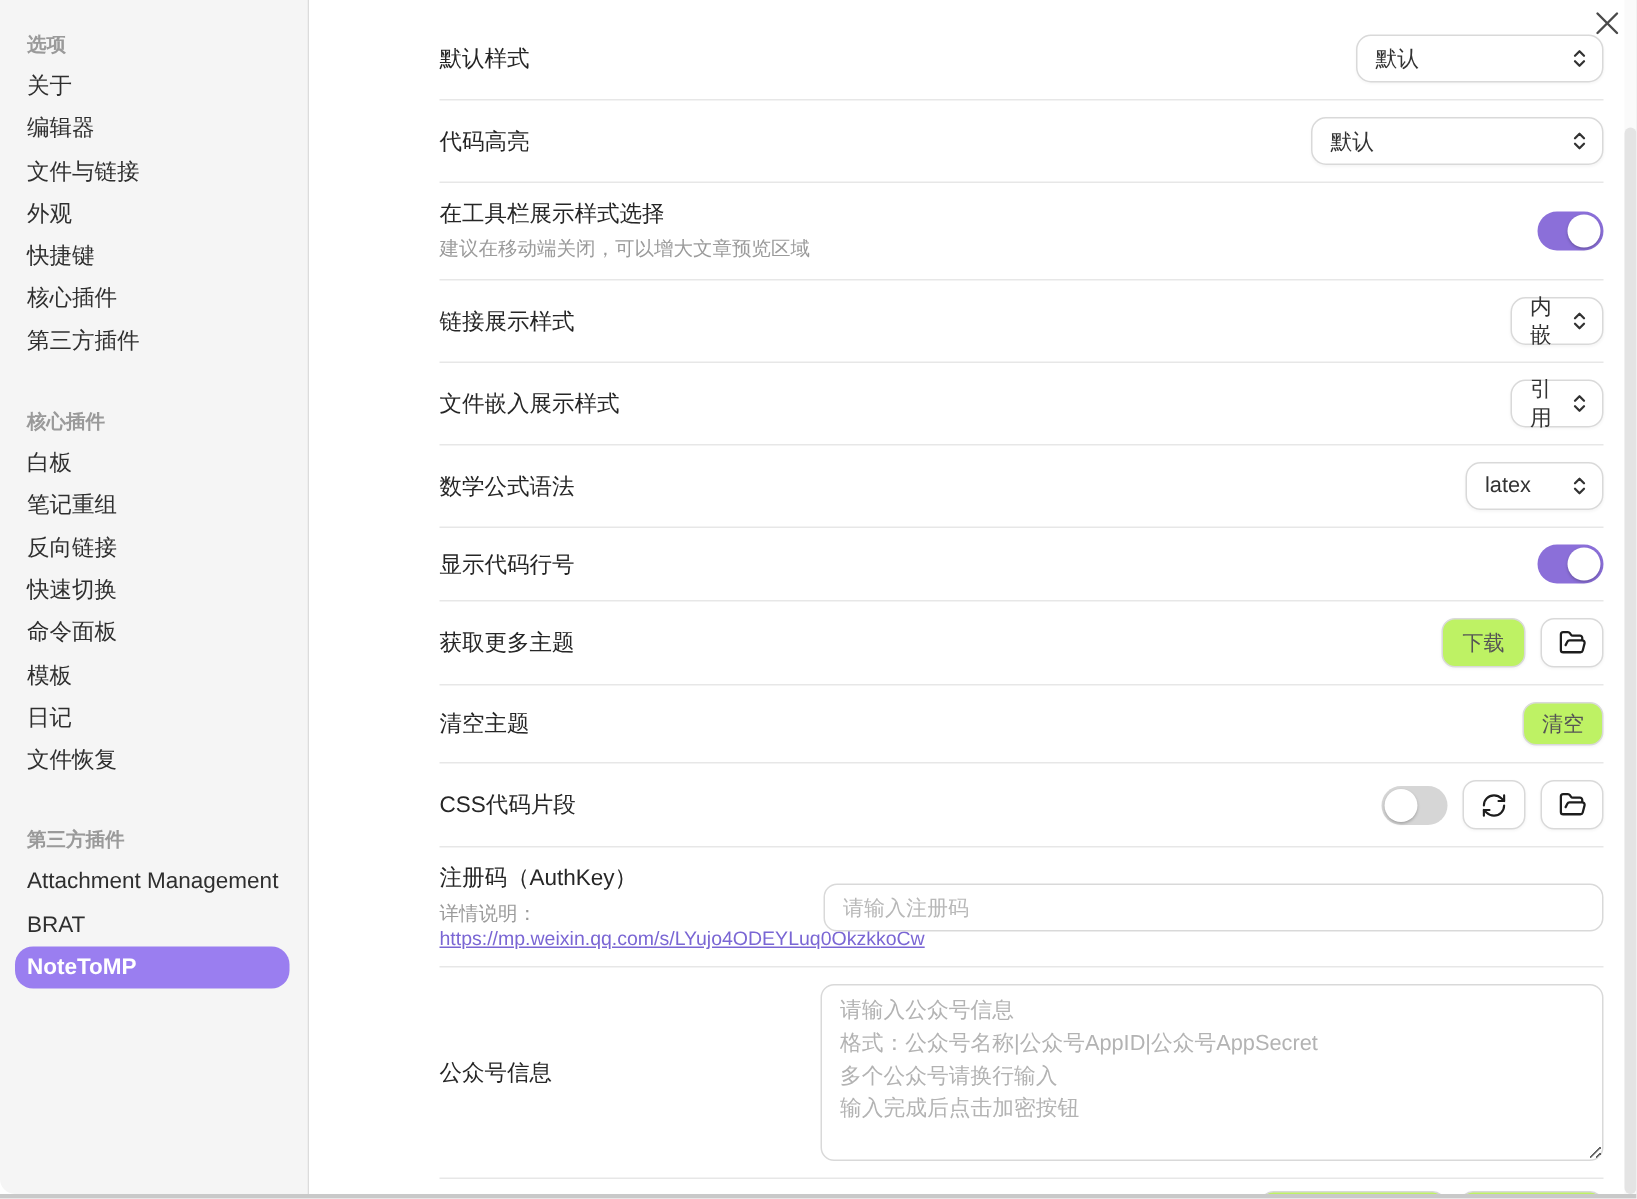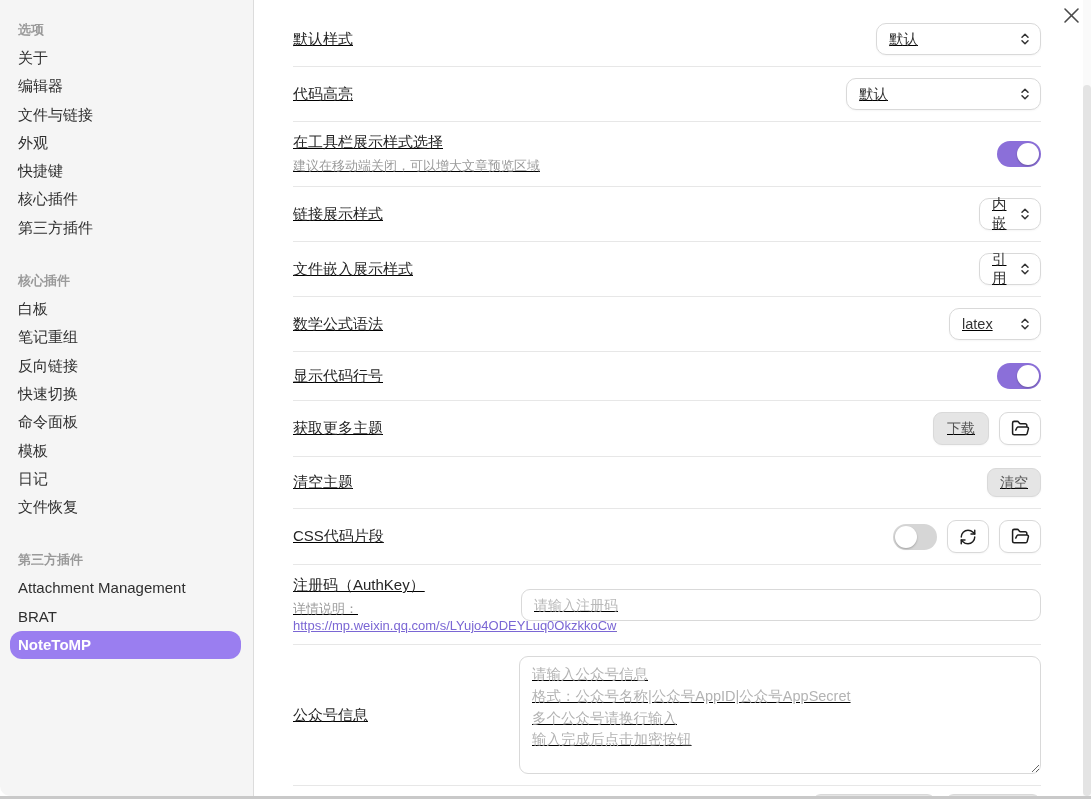--- a/index.html
+++ b/index.html
@@ -5,21 +5,21 @@
   * { box-sizing: border-box; margin: 0; padding: 0; }
   html,body { background:#e8e8e8; }
   body { font-family: "Liberation Sans", "DejaVu Sans", sans-serif; }
   .app {
     position: relative; width: 1091px; height: 799px;
     background: #ffffff; overflow: hidden;
     border-bottom: 3px solid #c9c9c9;
   }
   
   .sidebar {
-    position: absolute; left: 0; top: 0; bottom: 0; width: 254px;
+    position: absolute; left: 0; top: 0; bottom: 0; width: 206px;
     background: #f5f5f5; border-right: 1px solid #dcdcdc;
     border-bottom-left-radius: 10px;
     padding: 16px 12px 0 18px;
   }
   .side-section { margin-bottom: 25px; list-style: none; }
   .side-header {
     height: 28px; line-height: 28px;
     font-size: 13px; font-weight: 700; color: #9a9a9a;
   }
   .side-item {
@@ -27,22 +27,21 @@
     font-size: 15px; color: #2f2f2f; list-style: none;
     white-space: nowrap; cursor: default;
   }
   .side-item.selected {
     background: #9a7ef0; color: #ffffff; font-weight: 700;
     border-radius: 12px; padding: 0 8px; margin-left: -8px;
   }
   
   .content {
     position: absolute; left: 248px; right: 0; top: 0; bottom: 0;
-    padding: 12px 50px 0 45px;
-    text-decoration: underline;
+    padding: 12px 22px 0 45px;
   }
   .row {
     display: flex; align-items: center; justify-content: space-between;
     padding: 11px 0; border-bottom: 1px solid #e7e7e7;
   }
   .row-info { flex: 1 1 auto; min-width: 0; }
   .row-name { font-size: 15px; color: #262626; }
   .row-desc { font-size: 13px; color: #9b9b9b; margin-top: 5px; }
   .row-desc a { color: #7a66d4; text-decoration: underline; }
   .controls { display: flex; align-items: center; gap: 10px; flex: 0 0 auto; }
@@ -65,21 +64,21 @@
   }
   .toggle.on { background: #8b6fd9; }
   .toggle .knob {
     position: absolute; top: 2px; left: 2px; width: 22px; height: 22px;
     border-radius: 50%; background: #fff;
     box-shadow: 0 1px 2px rgba(0,0,0,0.25);
   }
   .toggle.on .knob { left: auto; right: 2px; }
   
   .btn {
-    height: 33px; padding: 0 13px; background: #e5e5e5;
+    height: 33px; padding: 0 13px; background: #bef264;
     border: 1px solid #d9d9d9; border-radius: 9px;
     font-size: 14px; color: #555; cursor: pointer;
     font-family: inherit; box-shadow: 0 1px 2px rgba(0,0,0,0.04); text-align: right;
   }
   .icon-btn {
     width: 42px; height: 33px; display: inline-flex;
     align-items: center; justify-content: center;
     background: #fff; border: 1px solid #d9d9d9; border-radius: 9px;
     color: #1d1d1d; cursor: pointer; box-shadow: 0 1px 2px rgba(0,0,0,0.04);
   }

